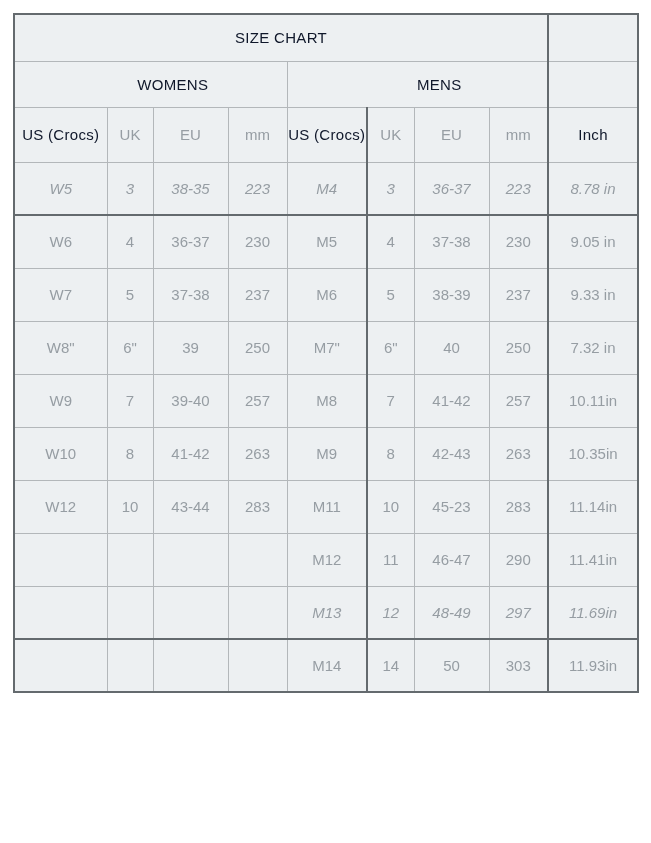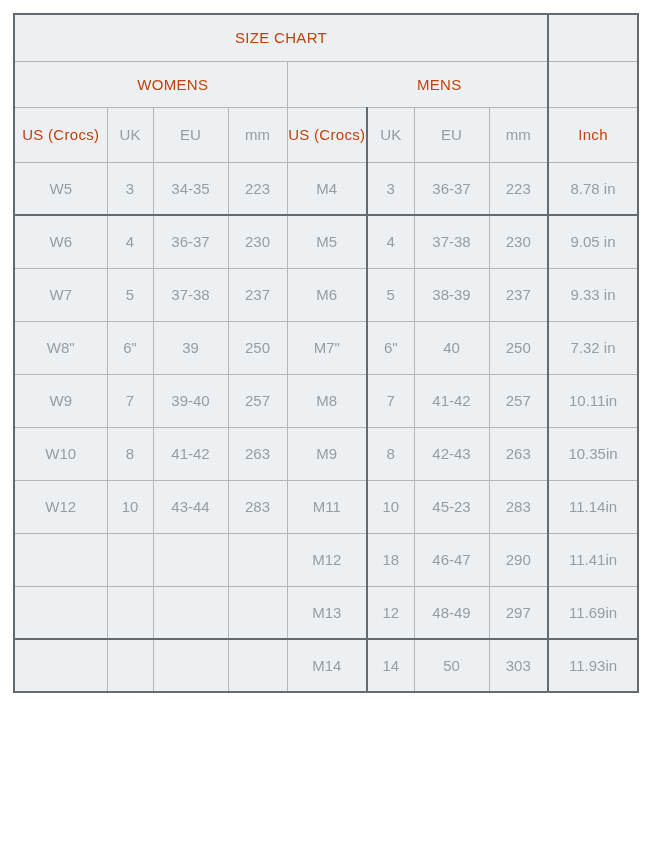--- a/index.html
+++ b/index.html
@@ -28,34 +28,34 @@
     color: #969da3;
     overflow: hidden;
     white-space: nowrap;
   }
   tr.title-row th   { height: 47px; }
   tr.section-row th { height: 46px; padding-left: 44px; }
   tr.cols-row th    { height: 55px; margin-top: 48px; }
   tbody td          { height: 53px; }
 
   .dark {
-    color: #c2410c;
+    color: #0f172a;
     letter-spacing: 0.3px;
   }
   
   tr.title-row   th.span-cell,
   tr.section-row th.sec-mens,
   tr.cols-row    th:nth-child(5),
   tr.cols-row    th:nth-child(8),
   tbody          td:nth-child(5),
   tbody          td:nth-child(8) {
     border-right: 2px solid #646a6e;
   }
   
-  tbody tr.thick-bottom td { border-bottom: 2px solid #646a6e; }
+  tbody tr.thick-bottom td { border-bottom: 2px solid #646a6e; font-style: italic; }
 </style>
 </head>
 <body>
 
 <div class="page">
   <table class="size-chart">
     <colgroup>
       <col style="width:93px">
         <col style="width:46px">
         <col style="width:75px">
@@ -85,21 +85,21 @@
         <th>UK</th>
         <th>EU</th>
         <th>mm</th>
         <th class="dark">Inch</th>
       </tr>
     </thead>
     <tbody>
         <tr class="thick-bottom">
           <td>W5</td>
           <td>3</td>
-          <td>34-35</td>
+          <td>38-35</td>
           <td>223</td>
           <td>M4</td>
           <td>3</td>
           <td>36-37</td>
           <td>223</td>
           <td>8.78 in</td>
         </tr>
         <tr>
           <td>W6</td>
           <td>4</td>
@@ -165,21 +165,21 @@
           <td>45-23</td>
           <td>283</td>
           <td>11.14in</td>
         </tr>
         <tr>
           <td></td>
           <td></td>
           <td></td>
           <td></td>
           <td>M12</td>
-          <td>18</td>
+          <td>11</td>
           <td>46-47</td>
           <td>290</td>
           <td>11.41in</td>
         </tr>
         <tr class="thick-bottom">
           <td></td>
           <td></td>
           <td></td>
           <td></td>
           <td>M13</td>

